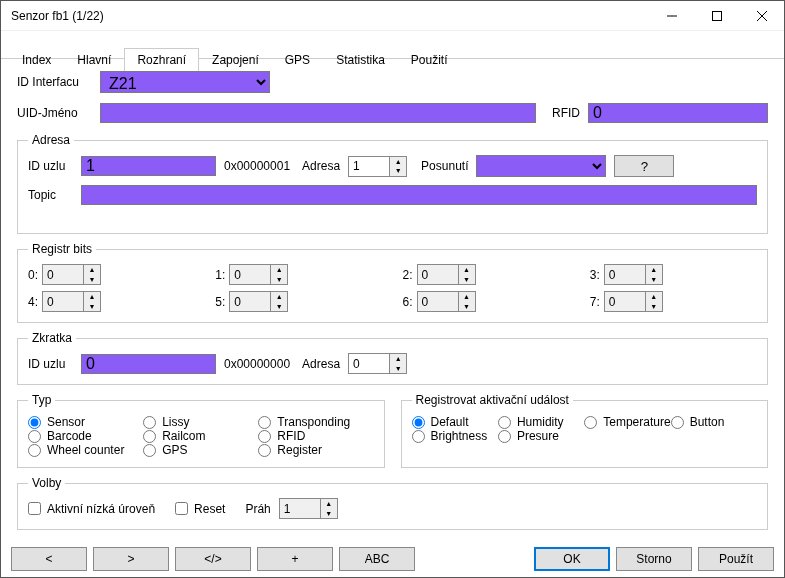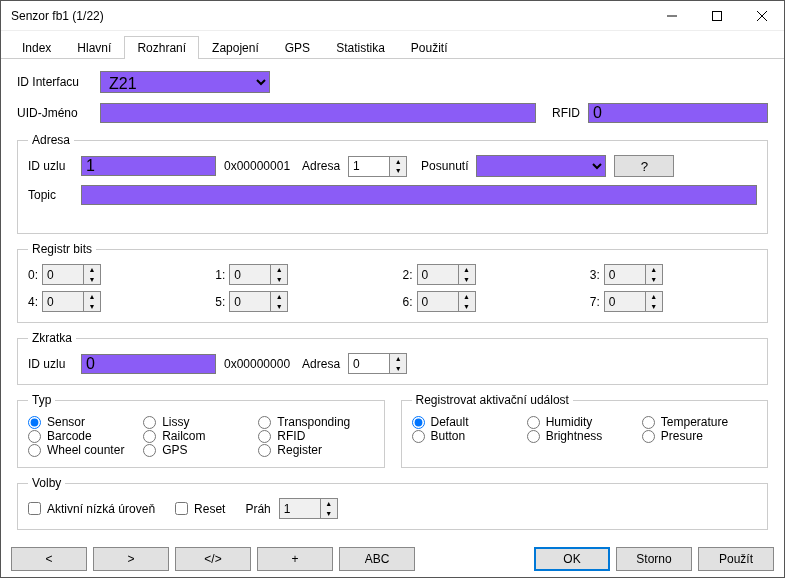--- a/index.html
+++ b/index.html
@@ -3,39 +3,39 @@
 <meta charset="utf-8">
 <style>
 * { margin: 0; padding: 0; box-sizing: border-box; }
 body { font-family: "Segoe UI", Tahoma, sans-serif; font-size: 12px; background: #fff; color: #000; }
 .window { width: 785px; height: 578px; border: 1px solid #555; background: #fff; position: relative; }
 .titlebar { height: 30px; display: flex; align-items: center; padding: 0 0 0 10px; border-bottom: 1px solid #eee; }
 .titlebar-title { flex: 1; font-size: 12px; }
 .titlebar-controls { display: flex; }
 .titlebar-btn { width: 45px; height: 30px; display: flex; align-items: center; justify-content: center; cursor: default; }
 .tabs { display: flex; border-bottom: 1px solid #ccc; padding: 4px 8px 0 8px; gap: 0; }
-.tab { padding: 4px 12px; cursor: default; border: 1px solid transparent; border-bottom: none; position: relative; top: 1px; }
+.tab { padding: 4px 12px; cursor: default; border: 1px solid transparent; border-bottom: none; position: relative; top: 13px; }
 .tab.active { border-color: #ccc; background: #fff; }
 .content { padding: 12px 16px; }
 .row { display: flex; align-items: center; margin-bottom: 10px; gap: 8px; }
 .label { min-width: 75px; }
 .input-text { border: 1px solid #7a7a7a; background: #8b5cf6; padding: 2px 4px; height: 20px; font-family: inherit; font-size: 16px; }
 select.input-text { height: 22px; }
 fieldset { border: 1px solid #ccc; margin-bottom: 8px; padding: 8px 10px 10px 10px; position: relative; }
 fieldset > legend { font-size: 12px; padding: 0 4px; }
 .spinner { display: inline-flex; align-items: stretch; border: 1px solid #888; height: 21px; }
 .spinner input { border: none; width: 40px; padding: 0 4px; font-family: inherit; font-size: 12px; background: #f0f0f0; }
 .spinner .spin-btns { display: flex; flex-direction: column; border-left: 1px solid #888; }
 .spinner .spin-btn { width: 16px; height: 50%; display: flex; align-items: center; justify-content: center; font-size: 7px; background: #eee; border: none; cursor: default; line-height: 1; }
 .regbits { display: grid; grid-template-columns: repeat(4, auto); gap: 6px 20px; }
 .regbit { display: flex; align-items: center; gap: 4px; }
 .twocol { display: flex; gap: 16px; }
 .twocol fieldset { flex: 1; }
 .radio-grid { display: grid; grid-template-columns: repeat(3, 1fr); }
-.radio-grid.two { grid-template-columns: repeat(3, 1fr); }
+.radio-grid.two { grid-template-columns: repeat(4, 1fr); }
 .radio-item { display: flex; align-items: center; gap: 6px; cursor: default; }
 .radio-item input { margin: 0; }
 .checkbox-item { display: flex; align-items: center; gap: 6px; cursor: default; }
 .footer-buttons { position: absolute; bottom: 6px; left: 0; right: 0; display: flex; padding: 0 10px; gap: 6px; justify-content: flex-start; }
 .btn { border: 1px solid #888; background: #e1e1e1; padding: 3px 0; min-width: 76px; text-align: center; cursor: default; font-family: inherit; font-size: 12px; }
 .btn.primary { border: 2px solid #0078d7; background: #e1e1e1; }
 .spacer { flex: 1; }
 .qbtn { border: 1px solid #888; background: #e1e1e1; width: 60px; height: 22px; text-align: center; cursor: default; }
 </style>
 </head>

